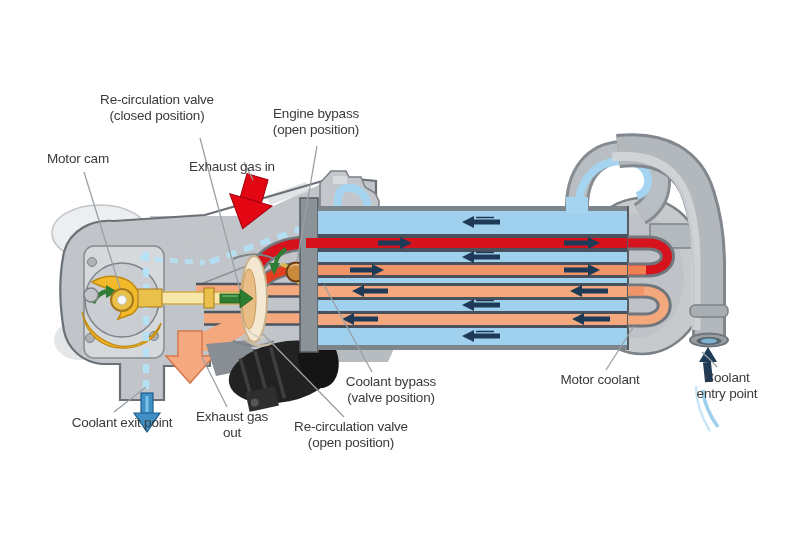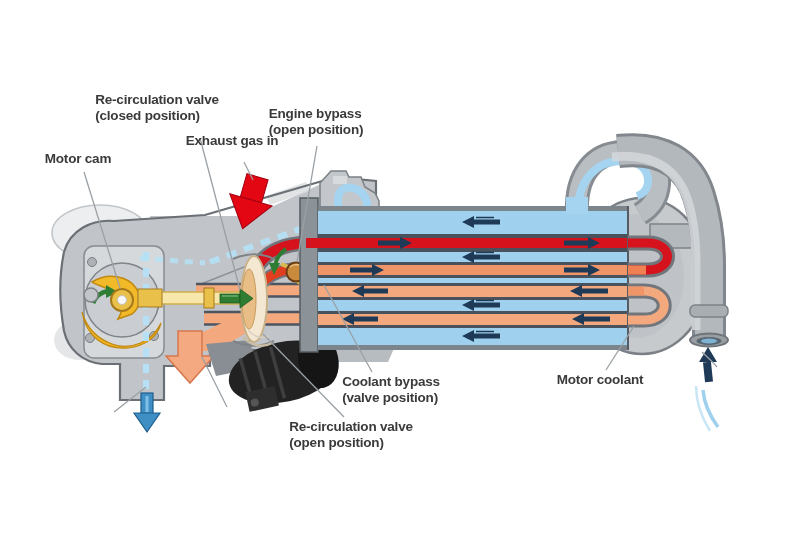--- a/index.html
+++ b/index.html
@@ -1,20 +1,20 @@
 <!DOCTYPE html>
 <html><head>
 <meta charset="utf-8">
 <style>
   html,body{margin:0;padding:0;background:#fff;}
   #stage{position:relative;width:800px;height:533px;background:#fff;overflow:hidden;
          font-family:"Liberation Sans",sans-serif;}
   #diagram-svg{position:absolute;left:0;top:0;}
-  .lbl{position:absolute;transform:translateX(-50%);text-align:left;
-       font-size:13.5px;font-weight:bold;line-height:1.2;color:#3a3a3a;
+  .lbl{position:absolute;transform:translateX(-50%);text-align:center;
+       font-size:13.5px;font-weight:normal;line-height:1.2;color:#3a3a3a;
        white-space:pre-line;letter-spacing:-0.2px;}
 </style>
 </head>
 <body>
 
 <div id="stage">
 
 <svg id="diagram-svg" width="800" height="533" viewBox="0 0 800 533">
 
   <ellipse cx="100" cy="233" rx="48" ry="28" fill="#eceef0" stroke="#c2c6ca" stroke-width="1.5"></ellipse>
@@ -227,22 +227,26 @@
     <line x1="227" y1="407" x2="202" y2="357"></line>
     <line x1="114" y1="412" x2="146" y2="387"></line>
     <line x1="606" y1="370" x2="634" y2="326"></line>
     <path d="M717,367 C712,361 706,356 702,352"></path>
   </g>
 </svg>
 
 <div class="lbl" style="left:78px;top:151px">Motor cam</div>
 <div class="lbl" style="left:157px;top:92px">Re-circulation valve
 (closed position)</div>
-<div class="lbl" style="left:232px;top:133px">Exhaust gas in</div>
+<div class="lbl" style="left:232px;top:159px">Exhaust gas in</div>
 <div class="lbl" style="left:316px;top:106px">Engine bypass
 (open position)</div>
+<div class="lbl" style="left:122px;top:415px">Coolant exit point</div>
+<div class="lbl" style="left:232px;top:409px">Exhaust gas
+out</div>
 <div class="lbl" style="left:351px;top:419px">Re-circulation valve
 (open position)</div>
 <div class="lbl" style="left:391px;top:374px">Coolant bypass
 (valve position)</div>
 <div class="lbl" style="left:600px;top:372px">Motor coolant</div>
+<div class="lbl" style="left:727px;top:370px">Coolant entry point</div>
 
 </div>
 
 </body></html>

